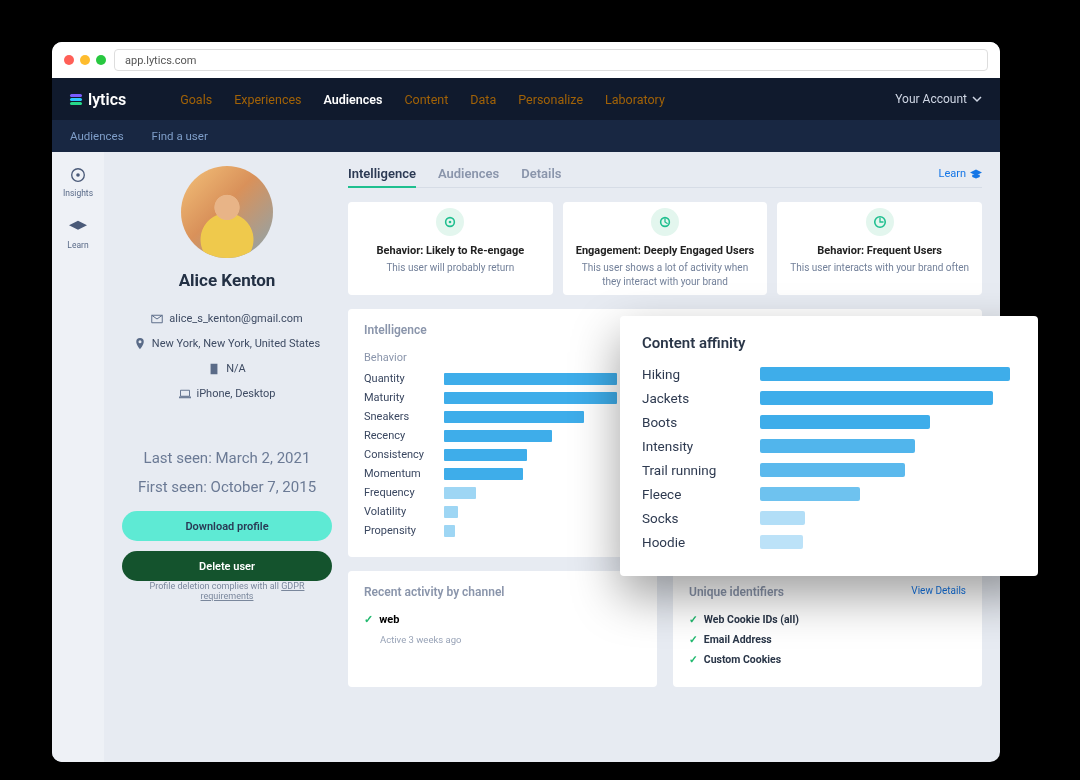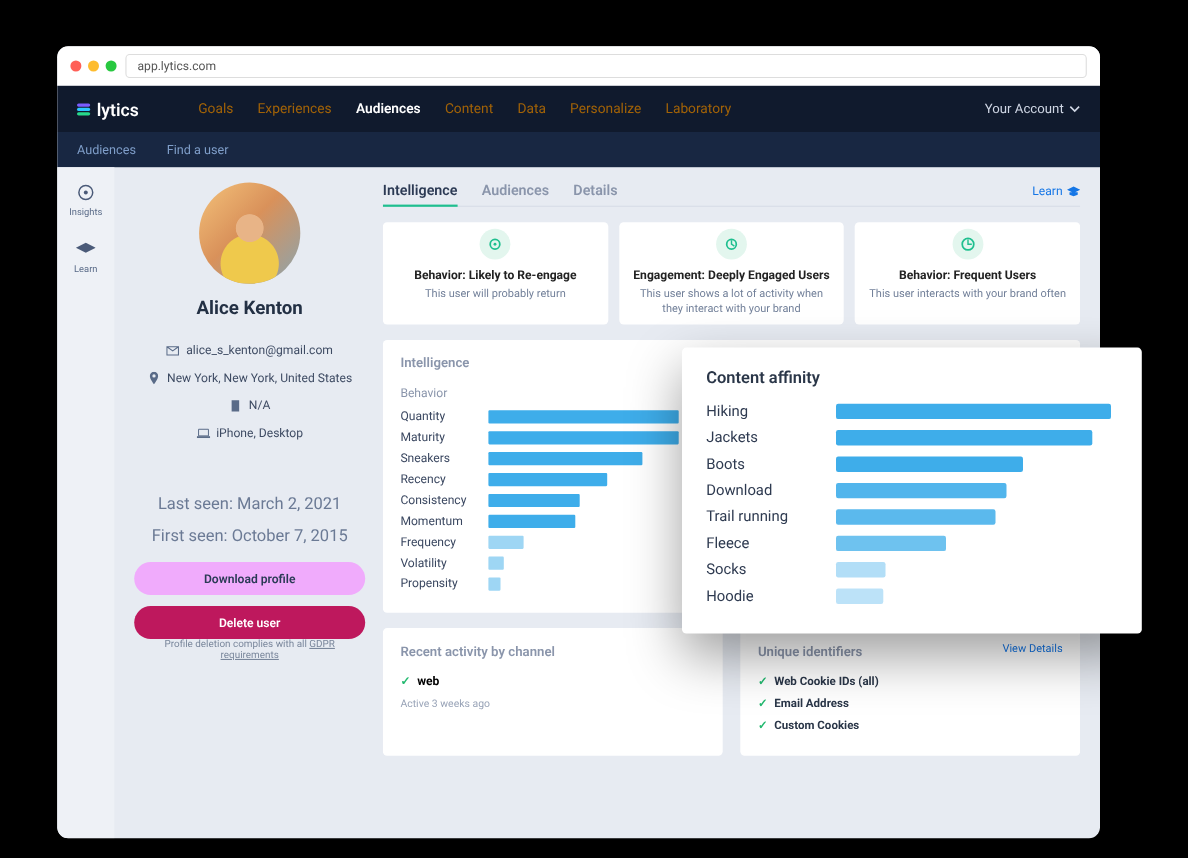--- a/index.html
+++ b/index.html
@@ -28,22 +28,22 @@
 .main{flex:1;display:flex;padding:14px 18px;gap:16px;overflow:hidden}
 
 .psd{width:210px;display:flex;flex-direction:column;align-items:center;text-align:center}
 .avatar{width:92px;height:92px;border-radius:50%;background:linear-gradient(135deg,#f4c27a 0%,#d9915a 45%,#8aa5b0 100%);margin-bottom:12px;position:relative;overflow:hidden}
 .avatar::after{content:"";position:absolute;inset:0;background:radial-gradient(circle at 50% 45%,#e8b487 0 18%,transparent 19%),radial-gradient(circle at 50% 80%,#efc94c 0 30%,transparent 31%)}
 .pname{font-size:17px;font-weight:700;color:#233044;margin-bottom:22px}
 .pline{font-size:11px;color:#3e4b63;margin-bottom:12px;display:flex;align-items:center;justify-content:center;gap:6px}
 .pline svg{width:12px;height:12px;fill:#5a6b88}
 .pmeta{font-size:15px;color:#6b7a95;margin-top:32px;line-height:1.9}
 .btn{width:100%;height:30px;border-radius:15px;font-size:11px;font-weight:600;border:none;cursor:pointer;margin-top:10px}
-.btn.dl{background:#f0abfc;color:#2a3a55}
-.btn.del{background:#be185d;color:#fff}
+.btn.dl{background:#5eead4;color:#2a3a55}
+.btn.del{background:#14532d;color:#fff}
 .gdpr{font-size:9px;color:#7a879c;}
 .gdpr u{cursor:pointer}
 
 .content{flex:1;display:flex;flex-direction:column;gap:14px;overflow:hidden}
 .tabs{display:flex;align-items:center;gap:22px;border-bottom:1px solid #d6dce6;padding-bottom:6px}
 .tab{font-size:13px;font-weight:600;color:#8a95ab;cursor:pointer}
 .tab.active{color:#2c3a54;border-bottom:2px solid #1fbf8f;padding-bottom:5px;margin-bottom:-7px}
 .learn{margin-left:auto;color:#1576e6;font-size:11px;cursor:pointer;display:flex;align-items:center;gap:4px}
 .cards{display:flex;gap:10px}
 .card{flex:1;background:#fff;border-radius:4px;padding:6px 10px;text-align:center}
@@ -253,21 +253,21 @@
             </div>
         </div>
 
         <div class="row2">
           <div class="panel">
             <div class="ph">Recent activity by channel</div>
             <div class="act">
               <span class="chk">✓</span>
               <b>web</b>
             </div>
-            <small style="font-size:9.5px;color:#98a3b7;">Active 3 weeks ago</small>
+            <small style="font-size:9.5px;color:#98a3b7;margin-left:16px">Active 3 weeks ago</small>
           </div>
           <div class="panel">
             <span class="vd">View Details</span>
             <div class="ph">Unique identifiers</div>
             <div id="ids">
                 <div class="id">
                   <span class="chk">✓</span>
                   <b>Web Cookie IDs (all)</b>
                 </div>
                 <div class="id">
@@ -295,21 +295,21 @@
       </div>
       <div class="arow">
         <div class="albl">Jackets</div>
         <div class="abar" style="width:calc((93/100)*250px);background:#3eadea;opacity:1"></div>
       </div>
       <div class="arow">
         <div class="albl">Boots</div>
         <div class="abar" style="width:calc((68/100)*250px);background:#3eadea;opacity:1"></div>
       </div>
       <div class="arow">
-        <div class="albl">Download</div>
+        <div class="albl">Intensity</div>
         <div class="abar" style="width:calc((62/100)*250px);background:#3eadea;opacity:0.9"></div>
       </div>
       <div class="arow">
         <div class="albl">Trail running</div>
         <div class="abar" style="width:calc((58/100)*250px);background:#3eadea;opacity:0.85"></div>
       </div>
       <div class="arow">
         <div class="albl">Fleece</div>
         <div class="abar" style="width:calc((40/100)*250px);background:#3eadea;opacity:0.75"></div>
       </div>

